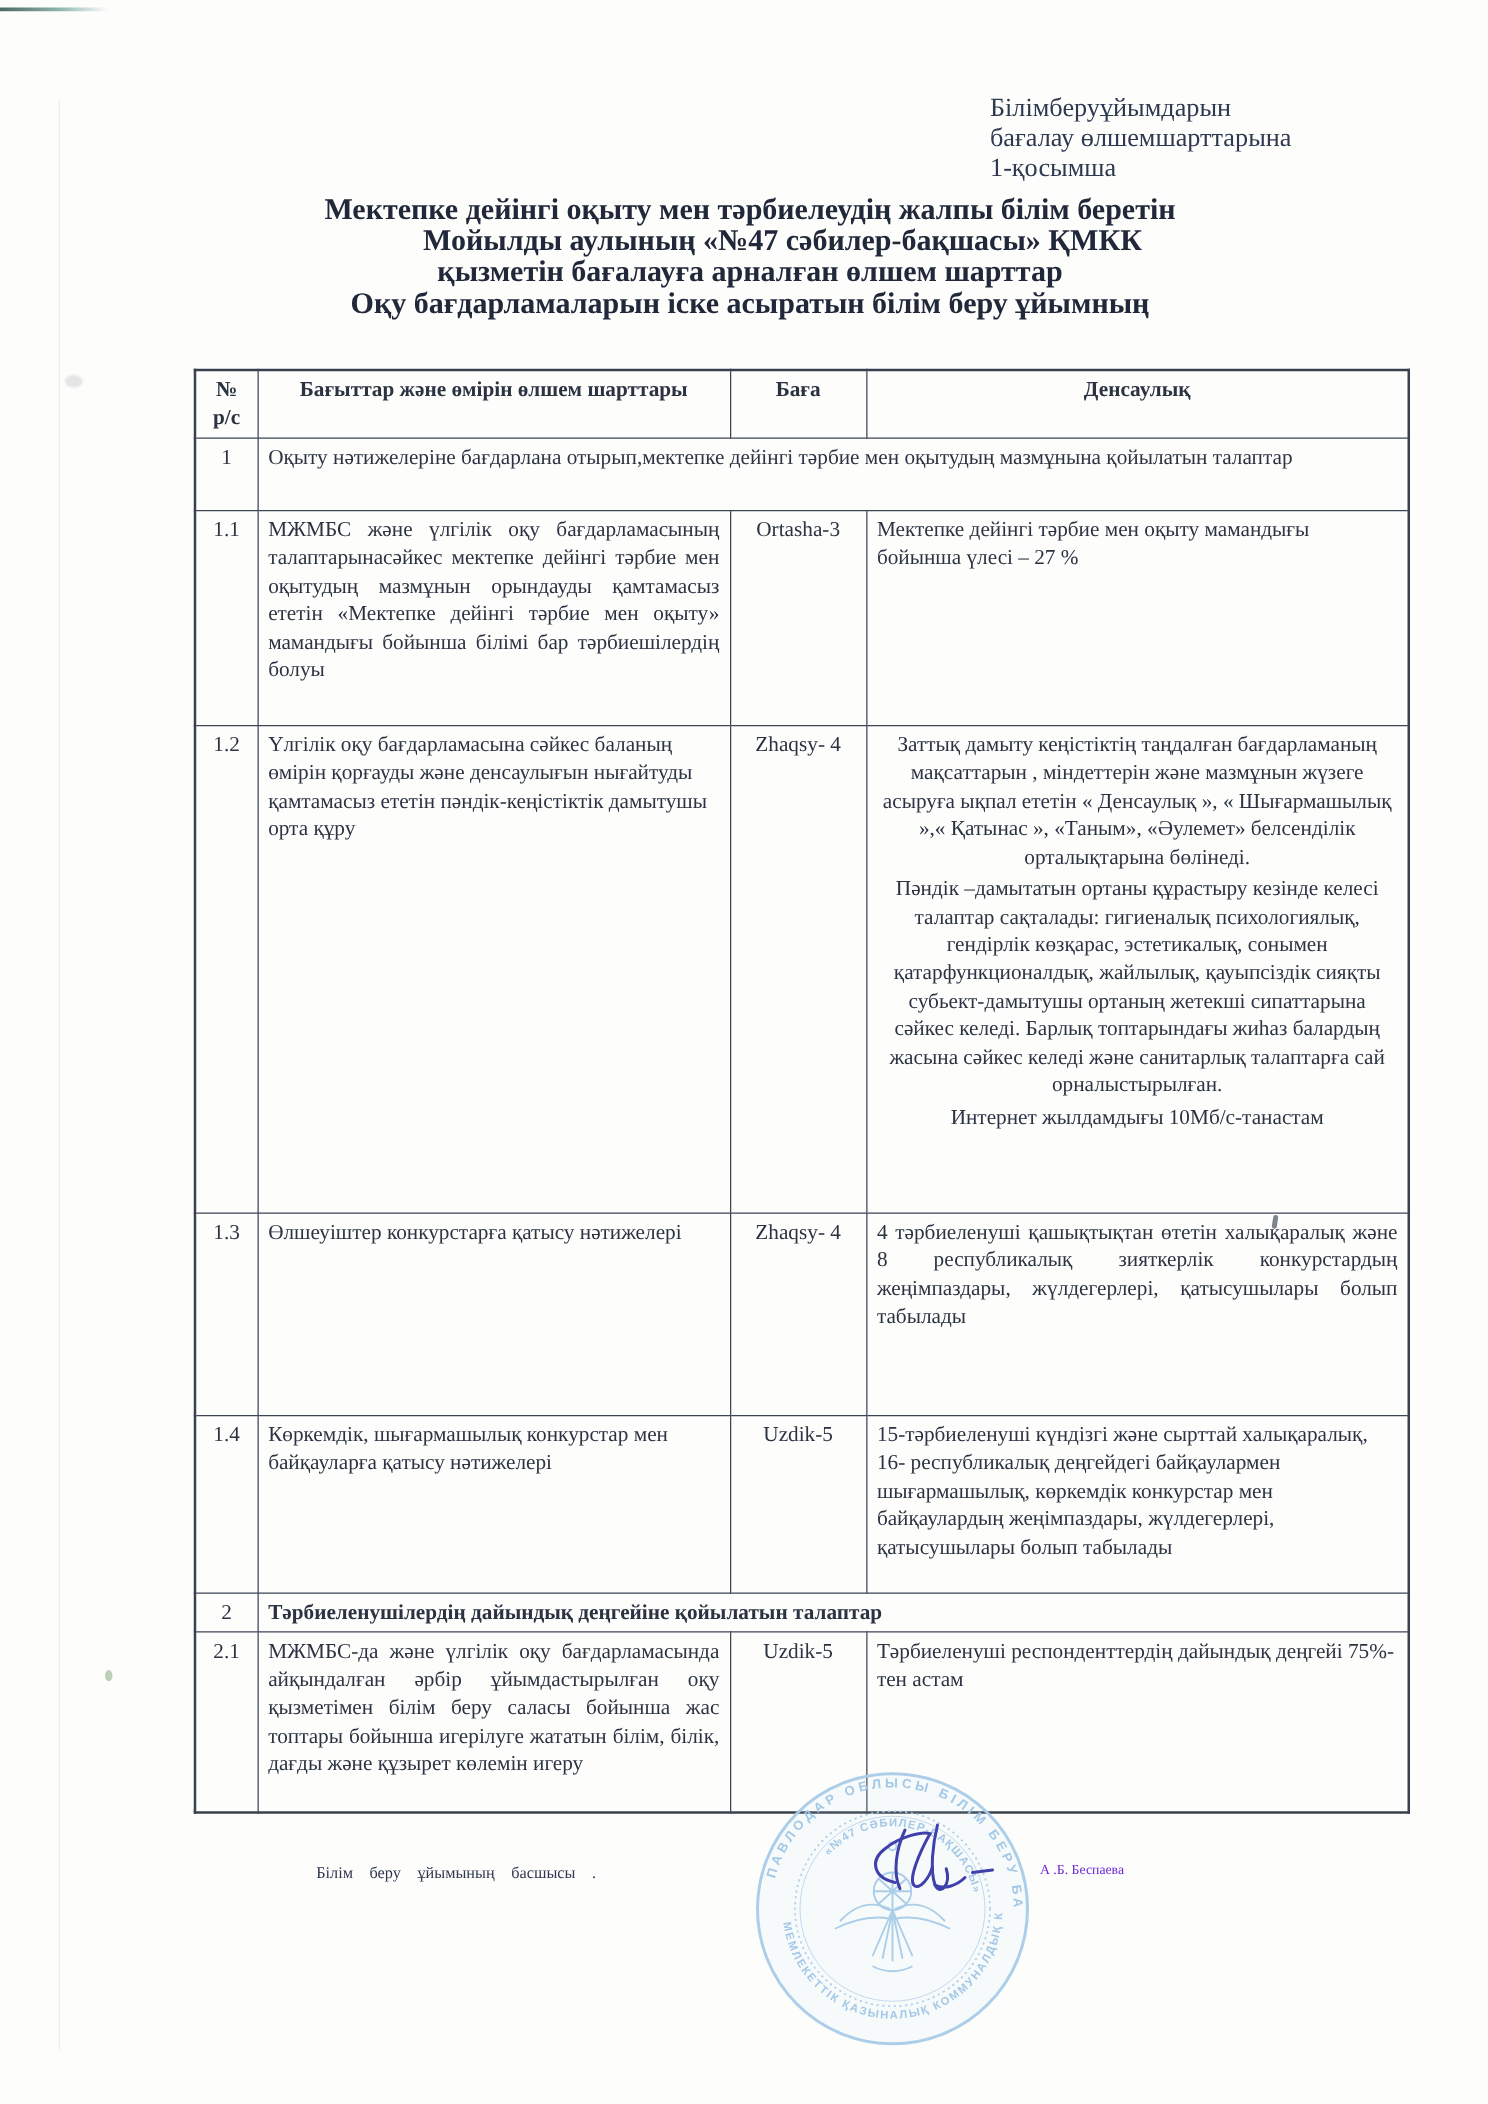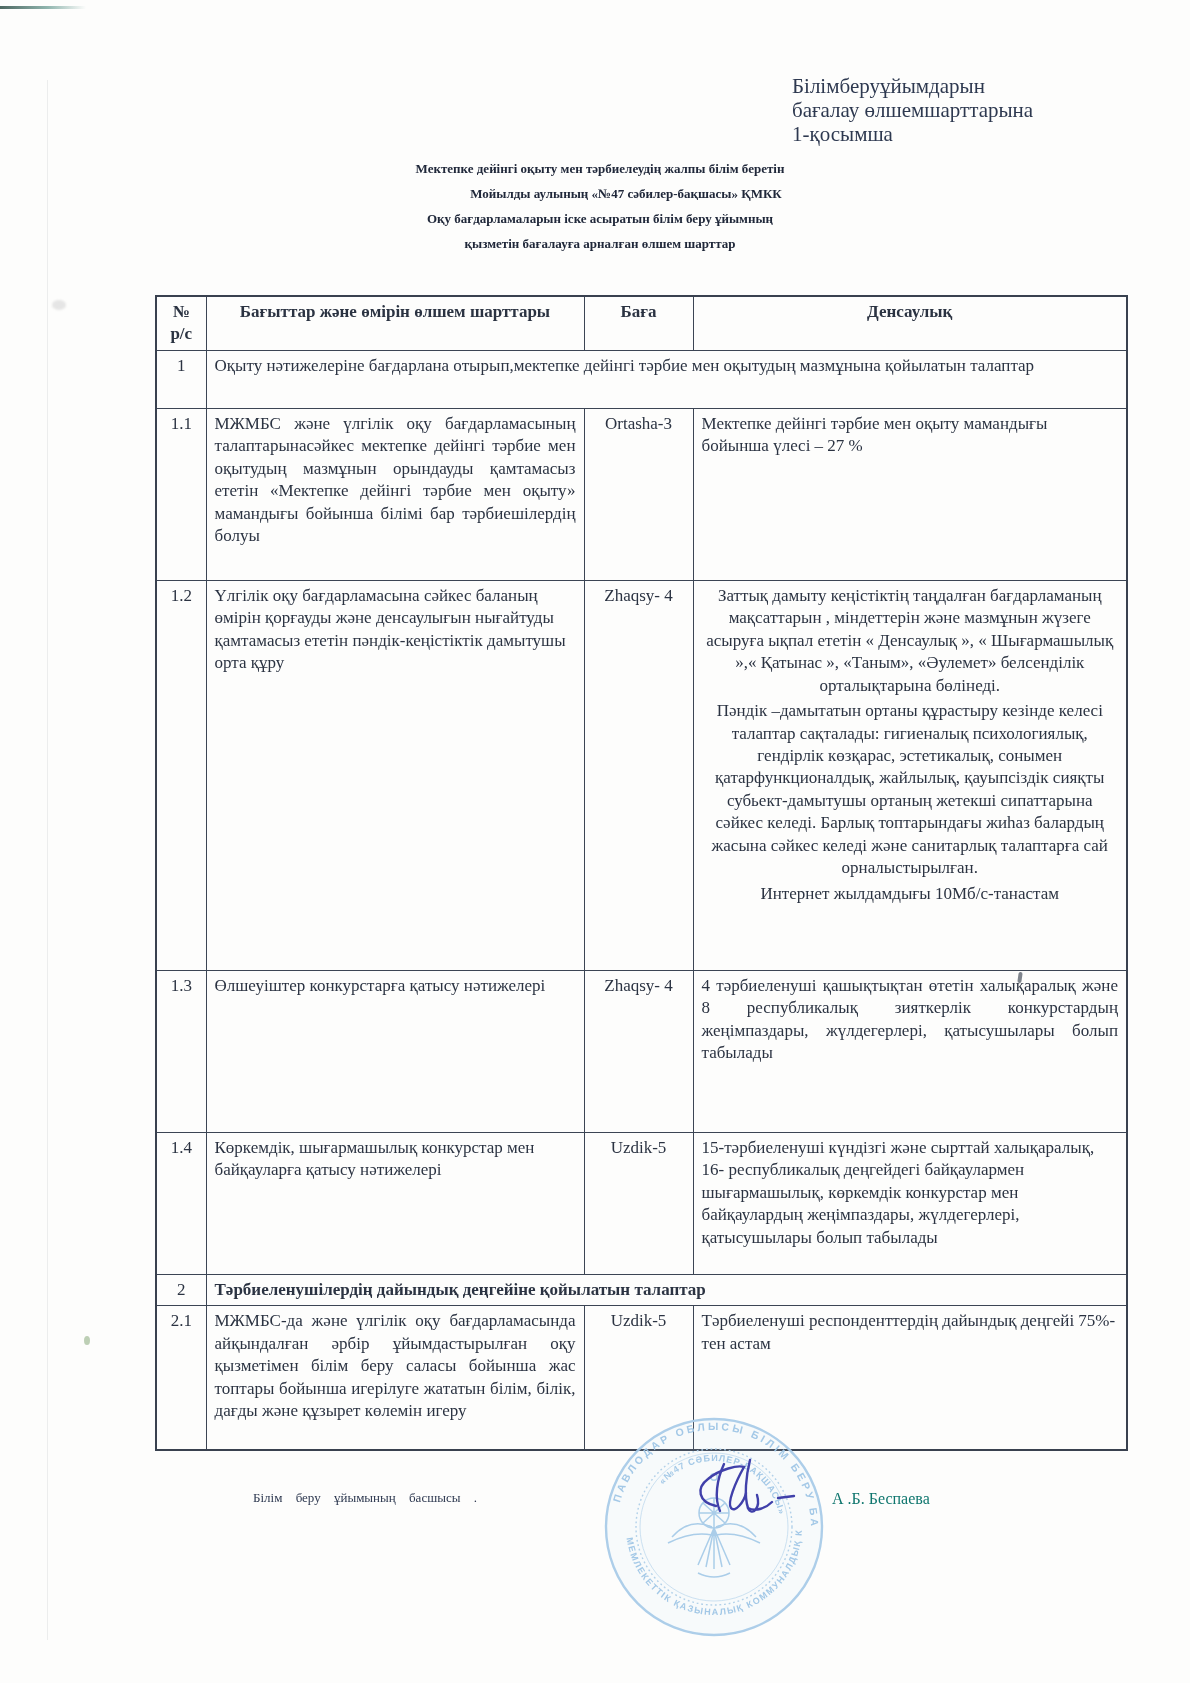--- a/index.html
+++ b/index.html
@@ -13,21 +13,21 @@
   .art-scanline{position:absolute;left:47px;top:80px;width:1px;height:1560px;background:rgba(90,95,105,0.10);}
   .art-greendot{position:absolute;left:84px;top:1336px;width:6px;height:9px;border-radius:50%;
     background:rgba(110,150,95,0.45);}
   .art-inkmark{position:absolute;left:1018px;top:972px;width:4px;height:11px;background:#3a4350;
     opacity:.65;transform:rotate(8deg);border-radius:2px;}
   .art-smudge{position:absolute;left:52px;top:300px;width:14px;height:10px;border-radius:50%;
     background:rgba(120,120,125,0.18);filter:blur(1px);}
 
   .corner-note{position:absolute;left:792px;top:74px;font-size:21px;line-height:24px;color:#2e3950;}
   .title{position:absolute;left:140px;top:156px;width:920px;text-align:center;font-weight:bold;
-    font-size:13px;line-height:25px;color:#20283a;}
+    font-size:24px;line-height:25px;color:#20283a;}
   .title .l2{transform:translateX(26px);}
 
   table.doc{position:absolute;left:155px;top:295px;width:971px;border-collapse:collapse;table-layout:fixed;}
   table.doc td{border:1.7px solid #3c4554;vertical-align:top;padding:4px 8px;font-size:17px;line-height:1.32;color:#2b3342;}
   table.doc{border:2.2px solid #39414f;}
   td.numcell{text-align:center;padding:4px 2px;}
   td.headcell{font-weight:bold;text-align:center;font-size:17.5px;line-height:1.25;padding-top:7px;color:#232b3b;}
   td.gradecell{padding:4px 2px 4px 5px;font-size:17.5px;text-align:center;}
   .crit-just{text-align:justify;}
   .crit-loose{line-height:1.6;font-size:17.5px;}
@@ -36,21 +36,21 @@
   .m-11{font-size:18.5px;line-height:1.4;}
   .m-13{text-align:justify;line-height:1.47;padding-right:4px;}
   .m-14{line-height:1.38;}
   .m-21{font-size:18px;line-height:1.38;}
   .sec-row{font-size:17.5px;line-height:1.42;}
   .sec2-text{font-weight:bold;color:#1f2735;}
   td.tight{padding-top:2px;padding-bottom:2px;line-height:1.2;}
   .crit-21{text-align:justify;line-height:1.24;}
 
   .sign-label{position:absolute;left:253px;top:1490px;font-size:13px;word-spacing:10px;color:#2e3950;}
-  .sign-name{position:absolute;left:832px;top:1490px;font-size:16px;color:#0f766e;}
+  .sign-name{position:absolute;left:832px;top:1490px;font-size:11px;color:#6d28d9;}
   .sign-svg{position:absolute;left:686px;top:1446px;z-index:5;}
   .stamp{position:absolute;left:602px;top:1415px;z-index:4;opacity:.95;}
 </style>
 </head>
 <body>
 
 <div class="page">
 
   <div class="art-topline"></div>
   <div class="art-scanline"></div>
@@ -60,22 +60,22 @@
 
   <div class="corner-note">
     <div>Білімберуұйымдарын</div>
     <div>бағалау өлшемшарттарына</div>
     <div>1-қосымша</div>
   </div>
 
   <div class="title">
     <div>Мектепке дейінгі оқыту мен тәрбиелеудің жалпы білім беретін</div>
     <div class="l2">Мойылды аулының  «№47 сәбилер-бақшасы» ҚМКК</div>
+    <div>қызметін бағалауға арналған өлшем шарттар</div>
     <div>Оқу бағдарламаларын іске асыратын білім беру ұйымның</div>
-    <div>қызметін бағалауға арналған өлшем шарттар</div>
   </div>
 
   <table class="doc">
     <colgroup>
       <col style="width:50px">
         <col style="width:378px">
         <col style="width:109px">
         <col style="width:434px">
     </colgroup>
     <tbody>

